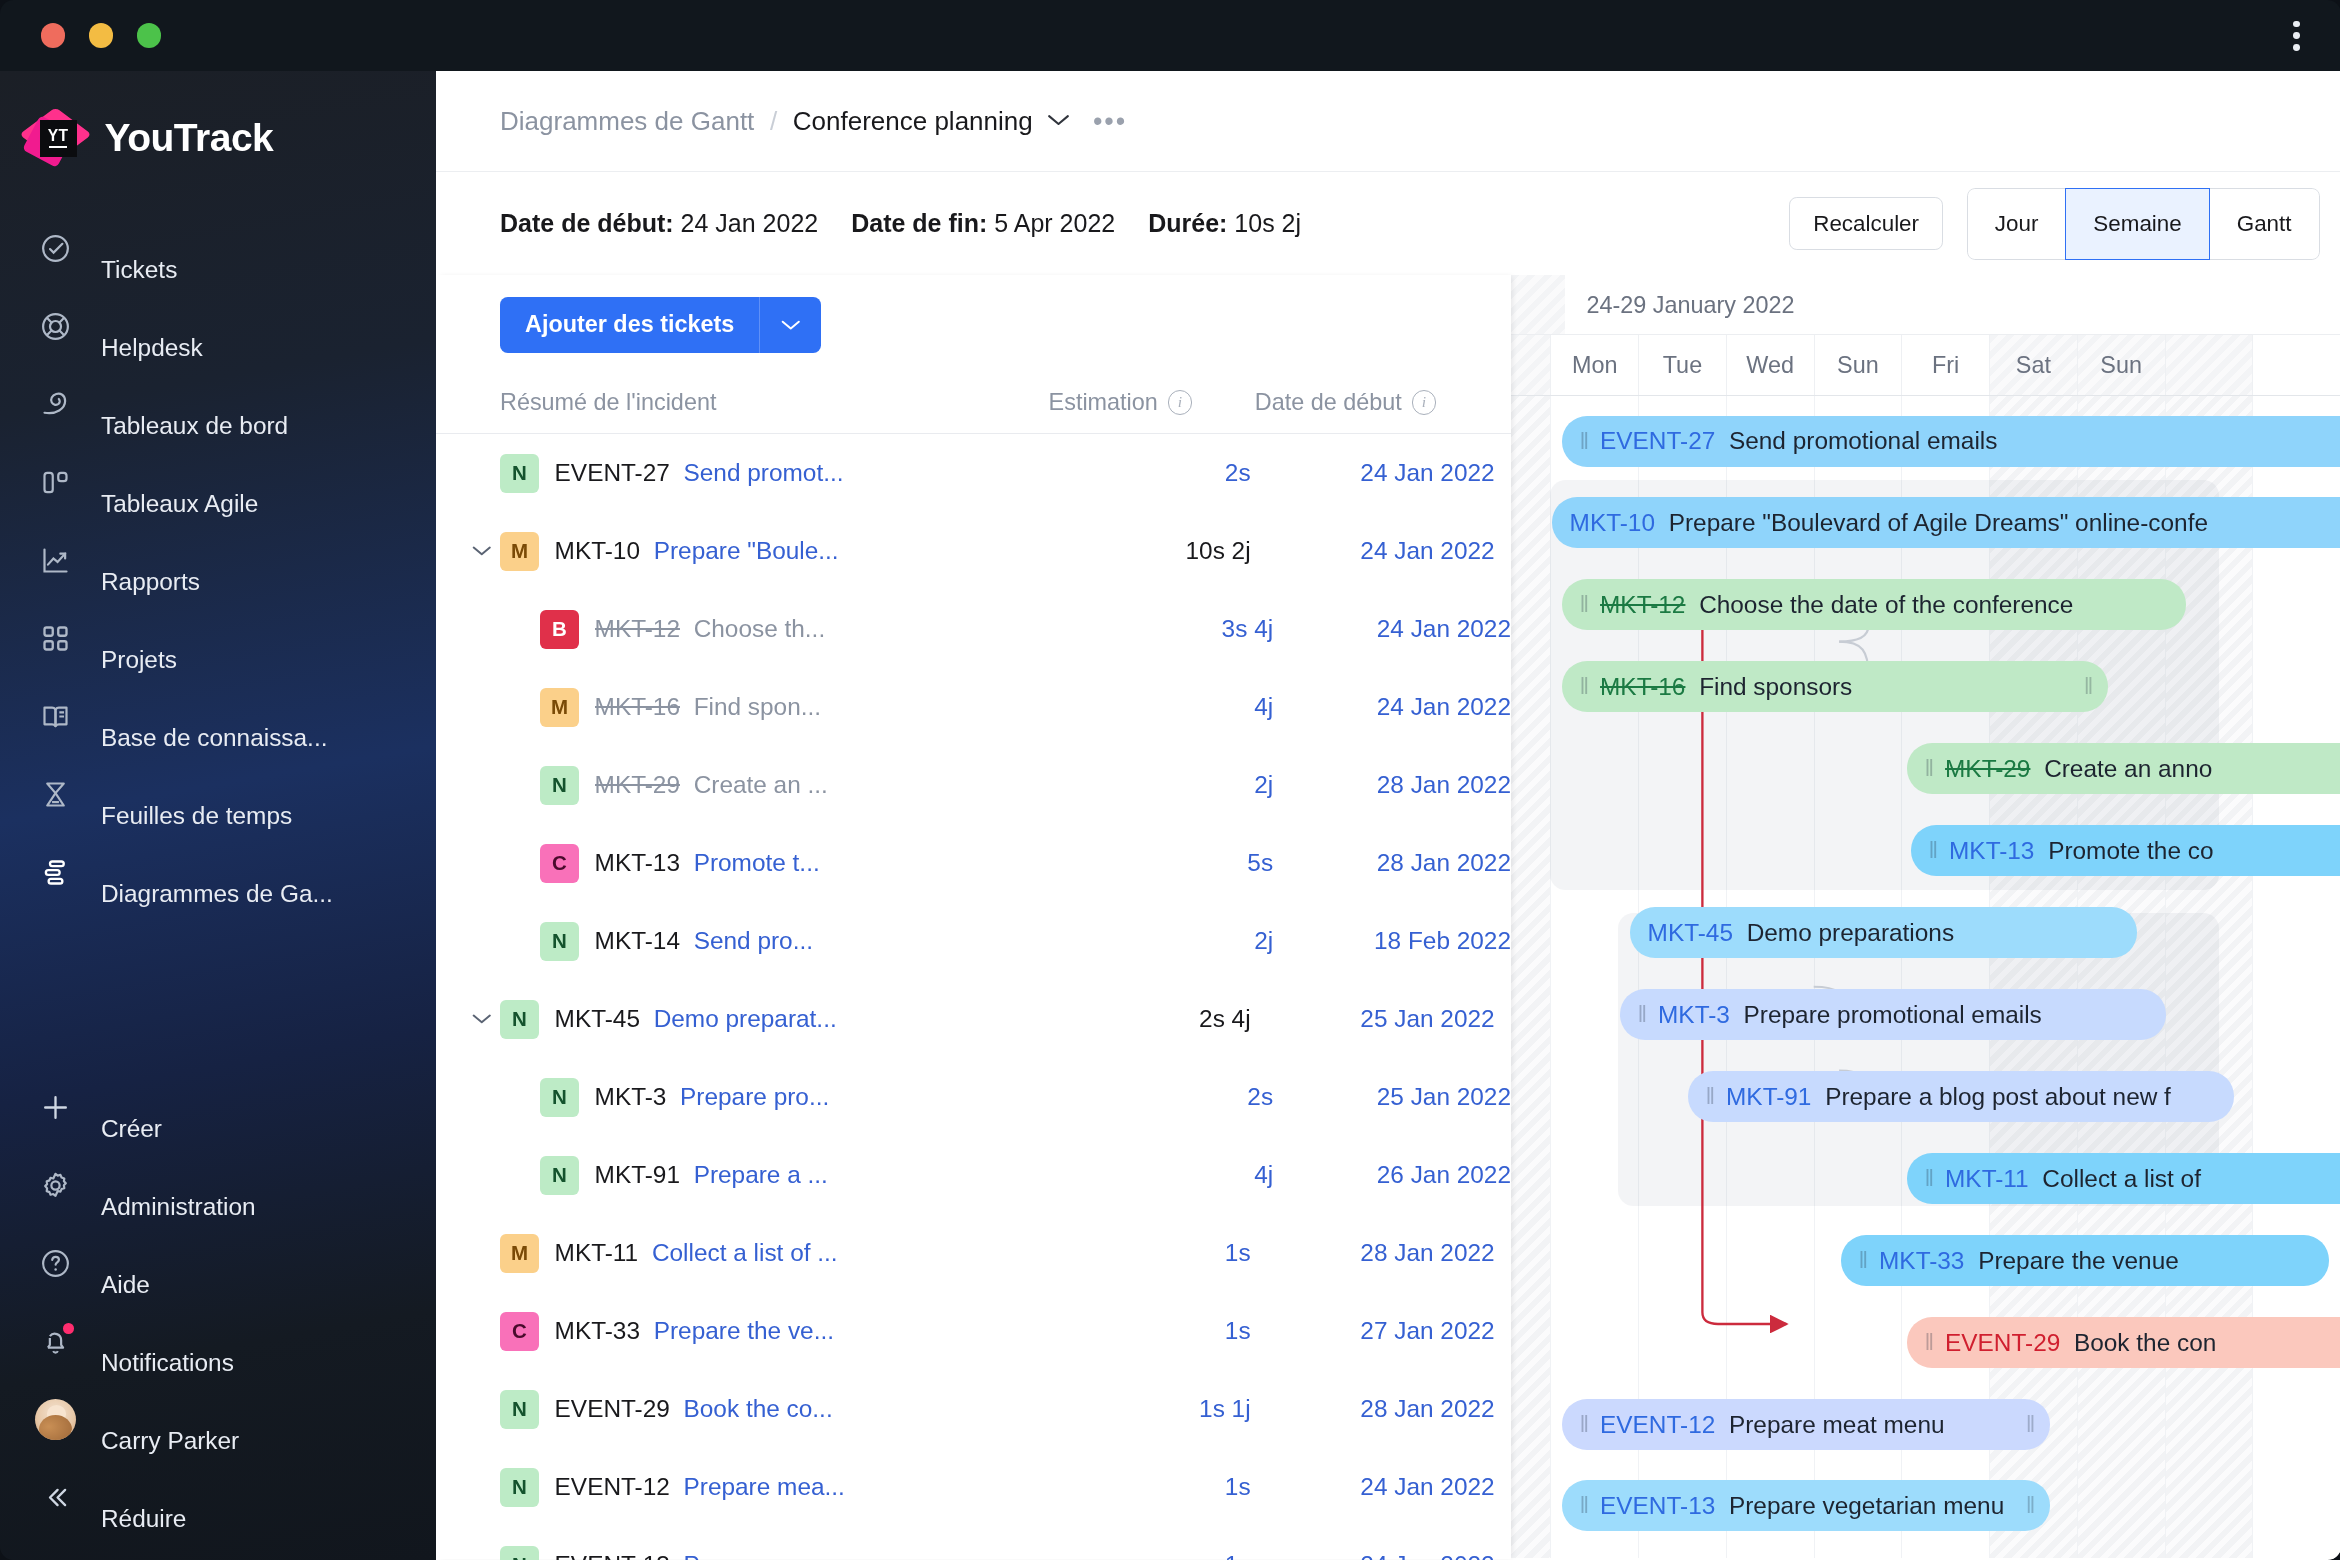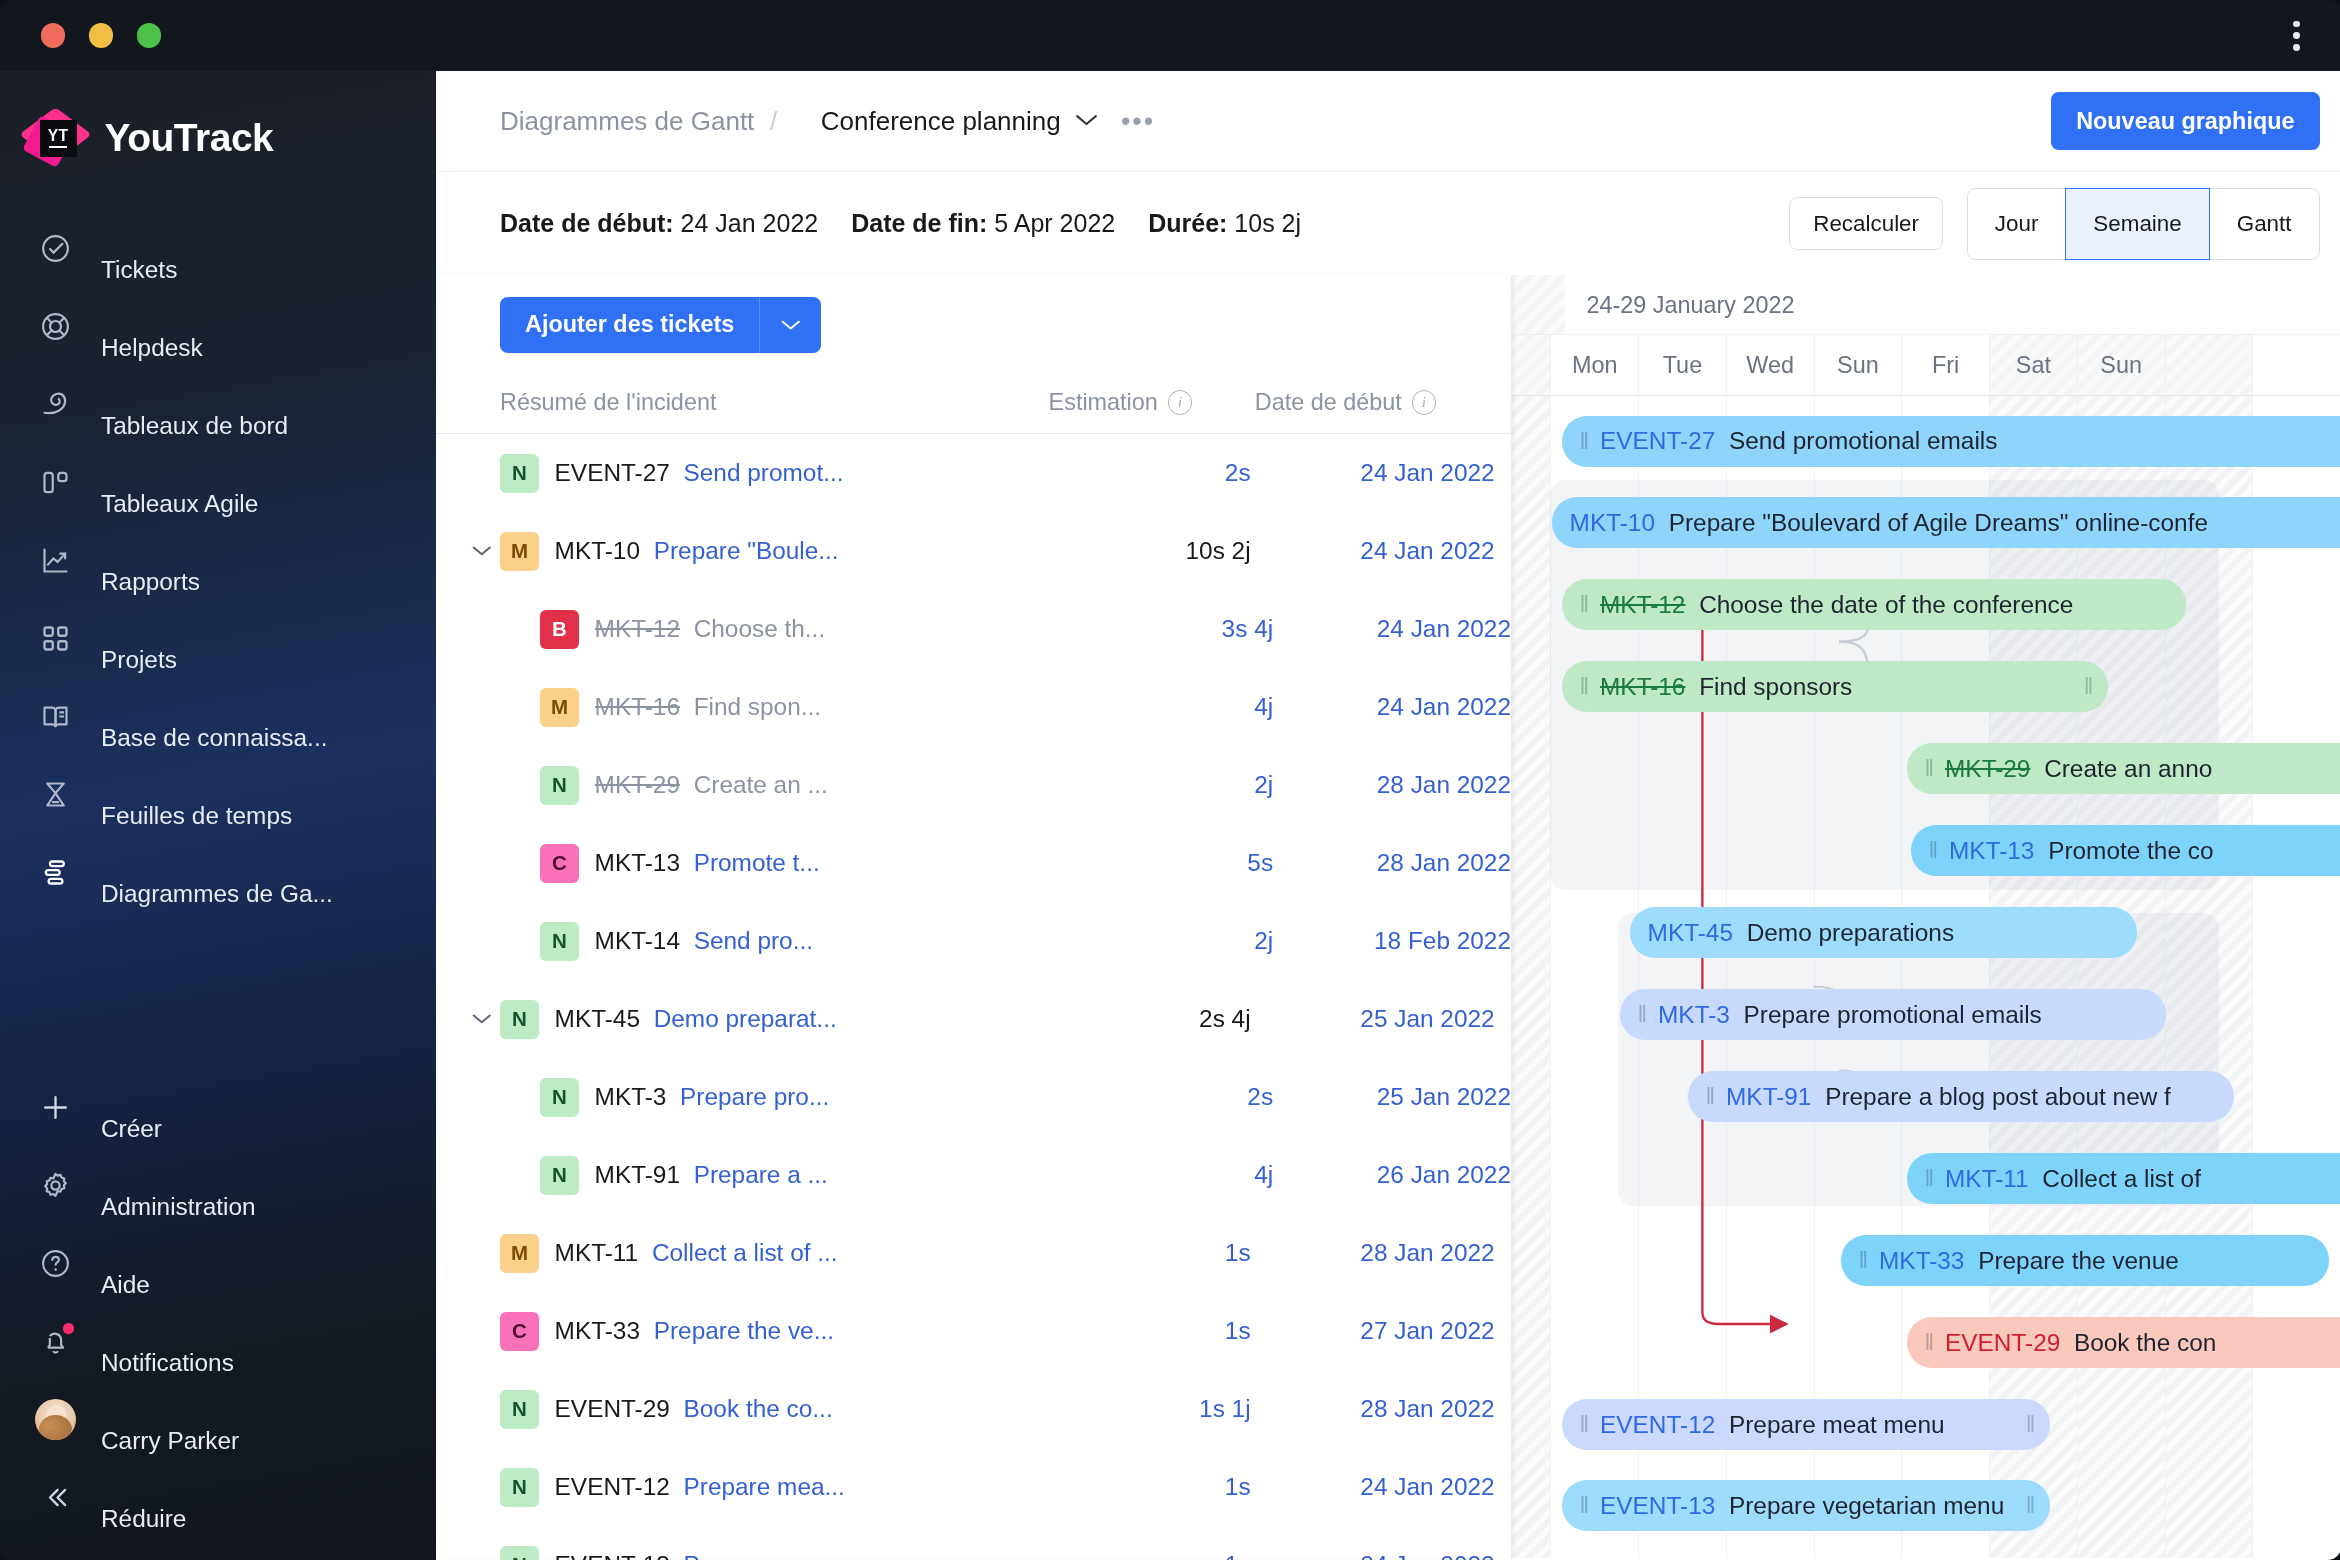--- a/index.html
+++ b/index.html
@@ -97,21 +97,21 @@
     position: absolute; left: 436px; top: 71px; width: 1905px; height: 1489px;
     background: #fff; border-bottom-right-radius: 13.7px; overflow: hidden;
   }
 
   .topbar {
     height: 101px; display: flex; align-items: center;
     padding: 0 21.5px 0 64px; border-bottom: 1px solid #eceef1;
   }
   .crumb { color: #8b93a1; font-size: 26px; }
   .crumb-sep { color: #c9ced6; font-size: 26px; margin: 0 15.6px; }
-  .crumb-cur { color: #19191c; font-size: 26px; margin-left: 28px; }
+  .crumb-cur { color: #19191c; font-size: 26px; }
   .chev-dn { margin-left: 13.7px; color: #30343c; font-size: 21.5px; line-height: 1; }
   .dots3 { margin-left: 21.5px; color: #9aa1ad; font-size: 27px; letter-spacing: 2px; line-height: .4; }
   .spacer { flex: 1; }
   .btn-primary {
     background: #2f70f5; color: #fff; font-size: 23.4px; font-weight: 600;
     border: none; border-radius: 7.8px; padding: 15.6px 25px; cursor: pointer;
   }
 
   .subbar {
     height: 103px; display: flex; align-items: center; padding: 0 21.5px 0 64px;
@@ -447,21 +447,20 @@
       <div class="crumb">Diagrammes de Gantt</div>
       <div class="crumb-sep">/</div>
       <div class="crumb-cur">Conference planning</div>
       <div class="chev-dn">
         <svg width="25" height="15.6" viewBox="0 0 24 14" fill="none" stroke="#30343c" stroke-width="2" stroke-linecap="round" stroke-linejoin="round">
             <path d="M3 3.5L12 11l9-7.5"></path>
           </svg>
       </div>
       <div class="dots3">•••</div>
       <div class="spacer"></div>
-      <button class="btn-primary">Nouveau graphique</button>
     </div>
 
     <div class="subbar">
       <div class="meta">
         <b>Date de début:</b>
         <span>24 Jan 2022</span>
       </div>
       <div class="meta">
         <b>Date de fin:</b>
         <span>5 Apr 2022</span>

